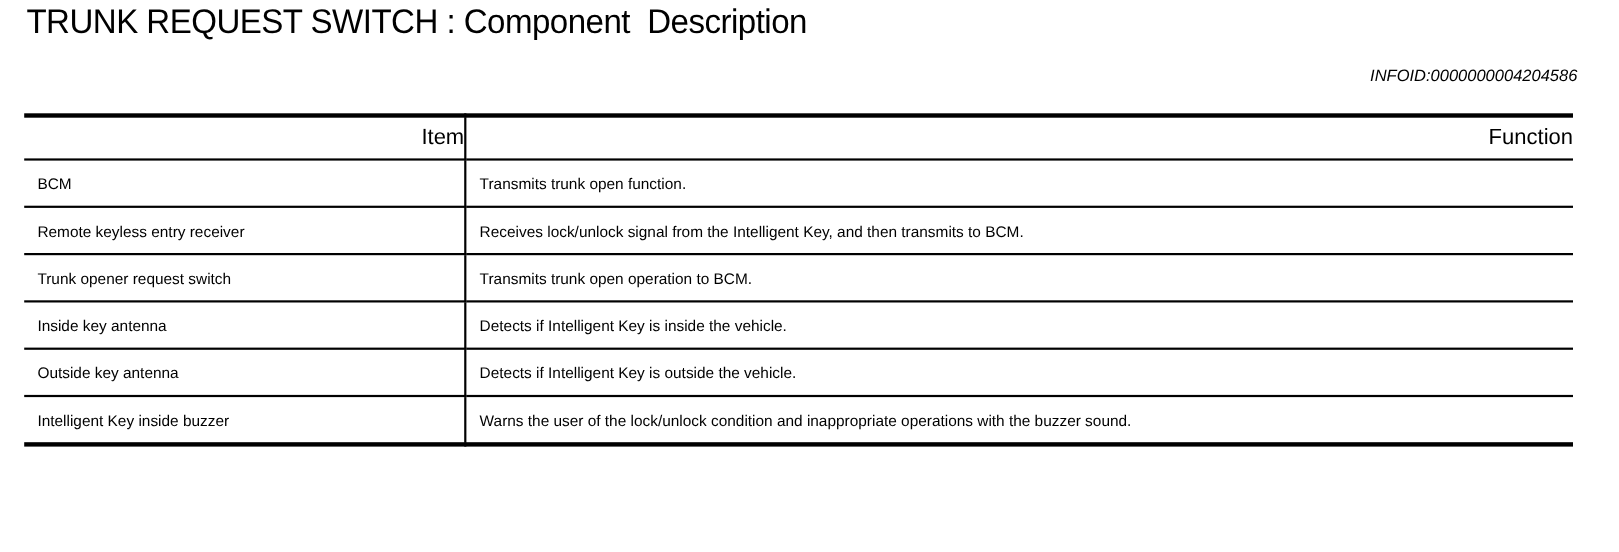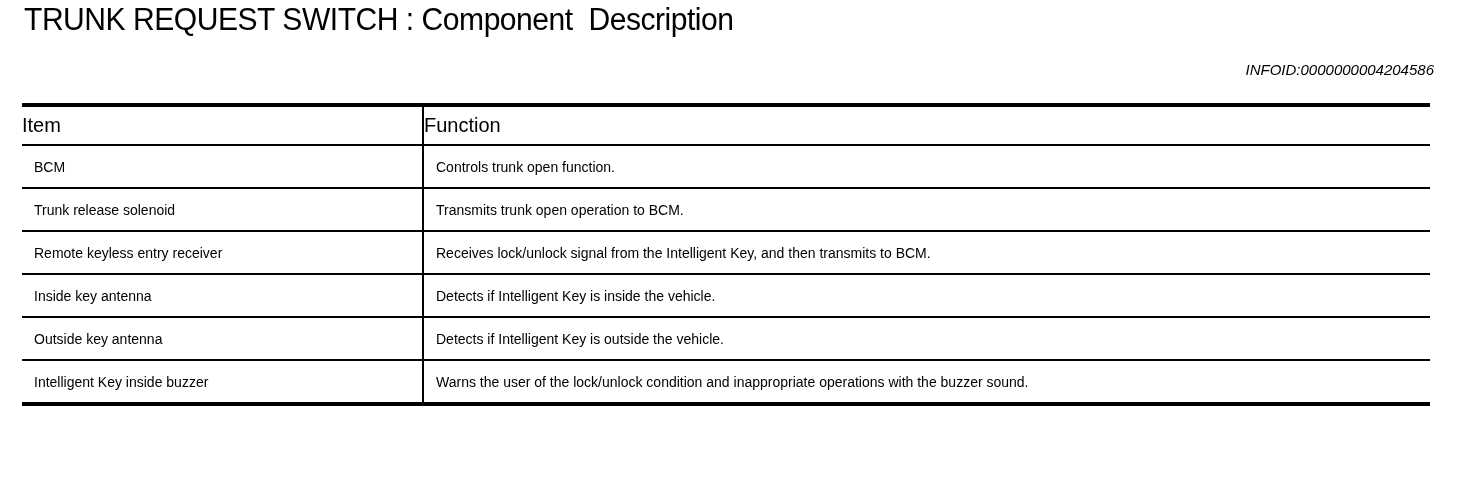--- a/index.html
+++ b/index.html
@@ -48,21 +48,21 @@
     table-layout: fixed;
     border-top: 4px solid #000;
     border-bottom: 4px solid #000;
   }
   .comp-table col.col-item { width: 401px; }
   .comp-table col.col-function { width: 1007px; }
   .comp-table th {
     height: 37px;
     font-size: 20px;
     font-weight: normal;
-    text-align: left;
+    text-align: right;
     vertical-align: middle;
     border-bottom: 2px solid #000;
     padding: 0;
   }
   .comp-table td {
     height: 41px;
     font-size: 14px;
     vertical-align: middle;
     border-bottom: 2px solid #000;
     padding: 0 10px 0 12px;
@@ -90,29 +90,29 @@
     </colgroup>
     <thead>
       <tr>
         <th>Item</th>
         <th>Function</th>
       </tr>
     </thead>
     <tbody>
         <tr>
           <td>BCM</td>
-          <td>Controls trunk open function.</td>
-        </tr>
-        <tr>
-          <td>Trunk release solenoid</td>
-          <td>Transmits trunk open operation to BCM.</td>
+          <td>Transmits trunk open function.</td>
         </tr>
         <tr>
           <td>Remote keyless entry receiver</td>
           <td>Receives lock/unlock signal from the Intelligent Key, and then transmits to BCM.</td>
+        </tr>
+        <tr>
+          <td>Trunk opener request switch</td>
+          <td>Transmits trunk open operation to BCM.</td>
         </tr>
         <tr>
           <td>Inside key antenna</td>
           <td>Detects if Intelligent Key is inside the vehicle.</td>
         </tr>
         <tr>
           <td>Outside key antenna</td>
           <td>Detects if Intelligent Key is outside the vehicle.</td>
         </tr>
         <tr>

